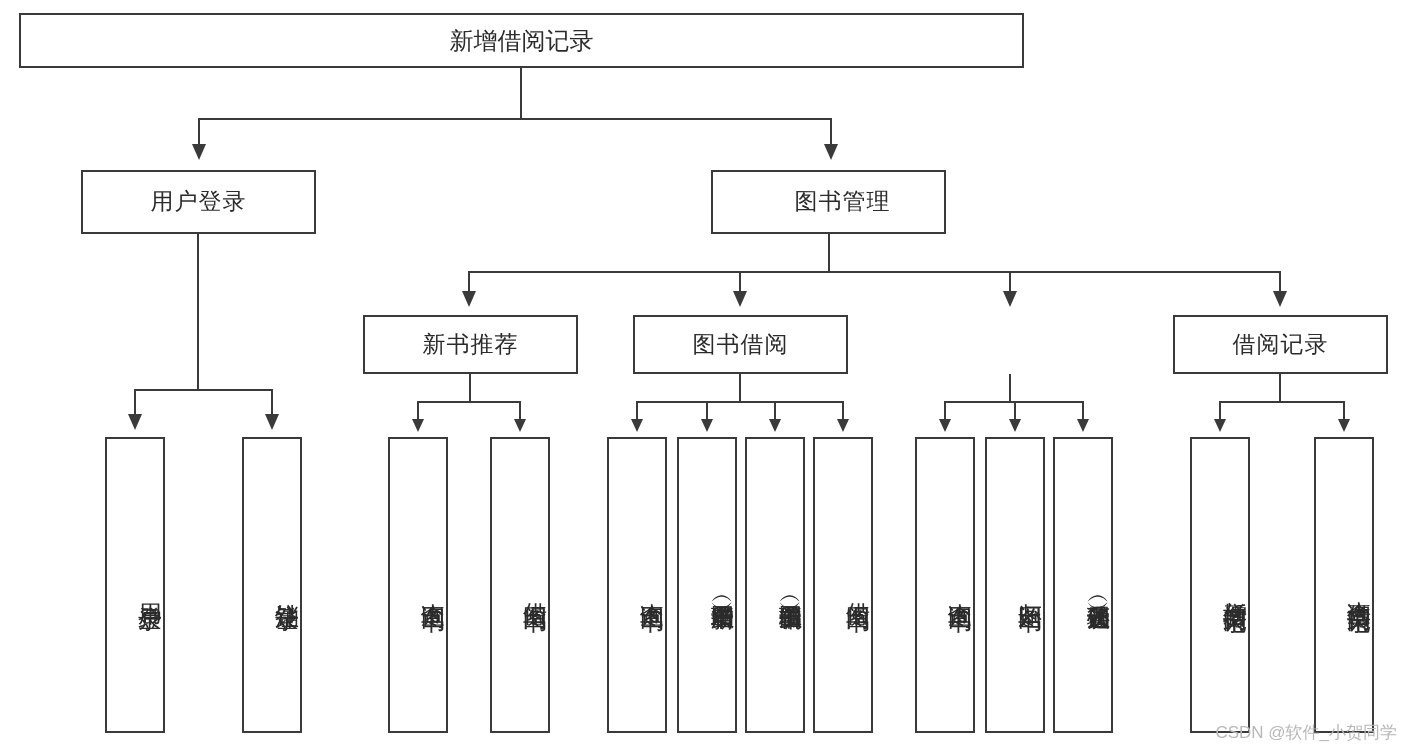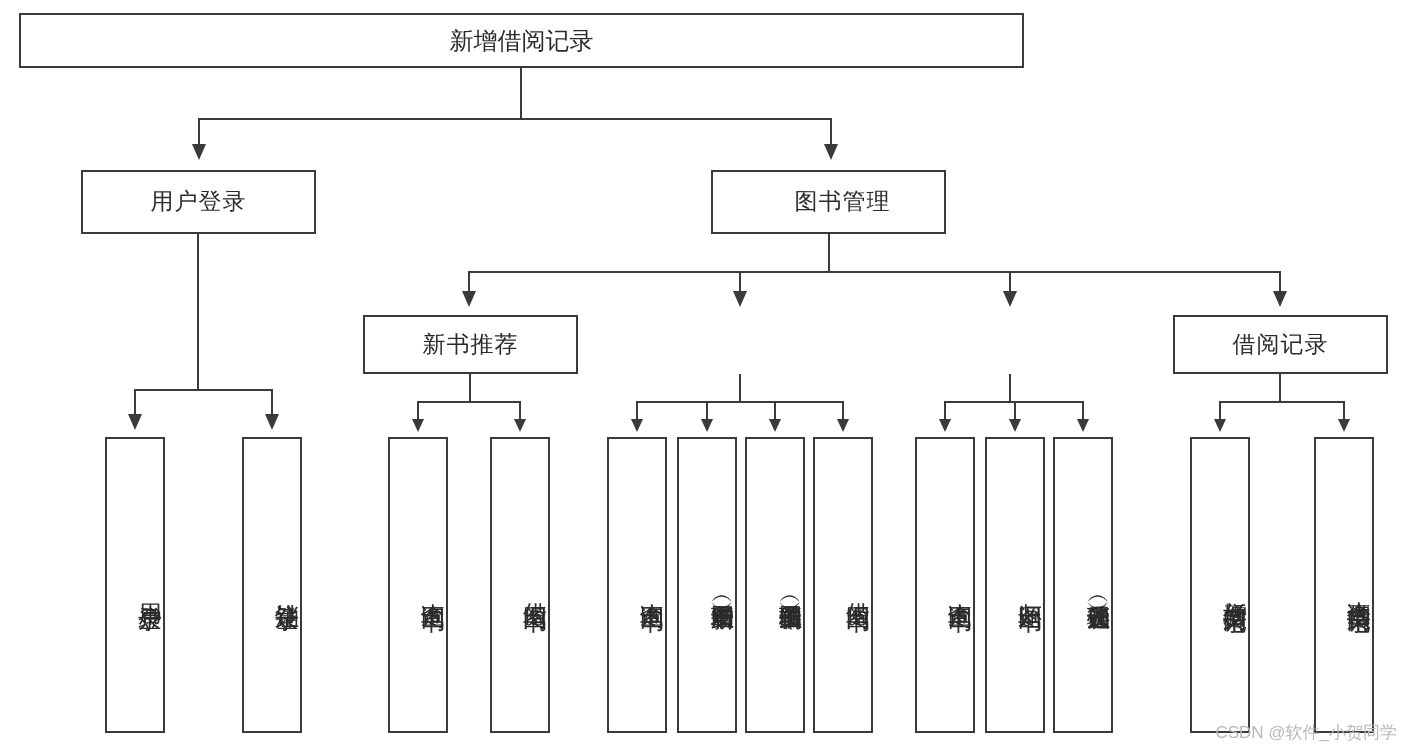--- a/index.html
+++ b/index.html
@@ -124,20 +124,23 @@
   <div class="ln v" style="left:739px; top:271px; width:2px; height:22px;"></div>
   <div class="arrow" style="left:733px; top:291px;"></div>
   <div class="ln v" style="left:1009px; top:271px; width:2px; height:22px;"></div>
   <div class="arrow" style="left:1003px; top:291px;"></div>
   <div class="ln v" style="left:1279px; top:271px; width:2px; height:22px;"></div>
   <div class="arrow" style="left:1273px; top:291px;"></div>
 
   <div class="node h" style="left:363px; top:315px; width:215px; height:59px;text-align:center;">
     <span>新书推荐</span>
   </div>
+  <div class="node h" style="left:633px; top:315px; width:215px; height:59px;">
+    <span>图书借阅</span>
+  </div>
   <div class="node h" style="left:1173px; top:315px; width:215px; height:59px;">
     <span>借阅记录</span>
   </div>
 
   <div class="ln v" style="left:469px; top:374px; width:2px; height:28px;"></div>
   <div class="ln h" style="left:417px; top:401px; width:104px; height:2px;"></div>
   <div class="ln v" style="left:417px; top:401px; width:2px; height:19px;"></div>
   <div class="arrow sm" style="left:412px; top:419px;"></div>
   <div class="ln v" style="left:519px; top:401px; width:2px; height:19px;"></div>
   <div class="arrow sm" style="left:514px; top:419px;"></div>

